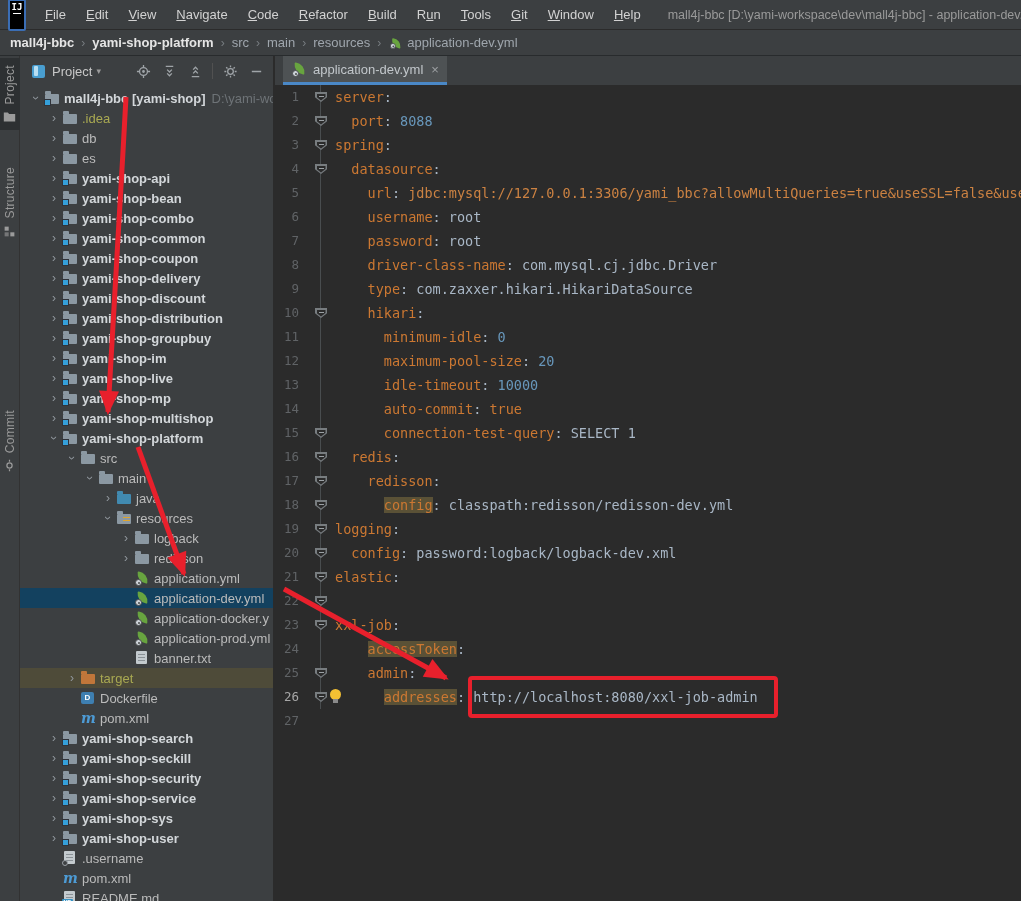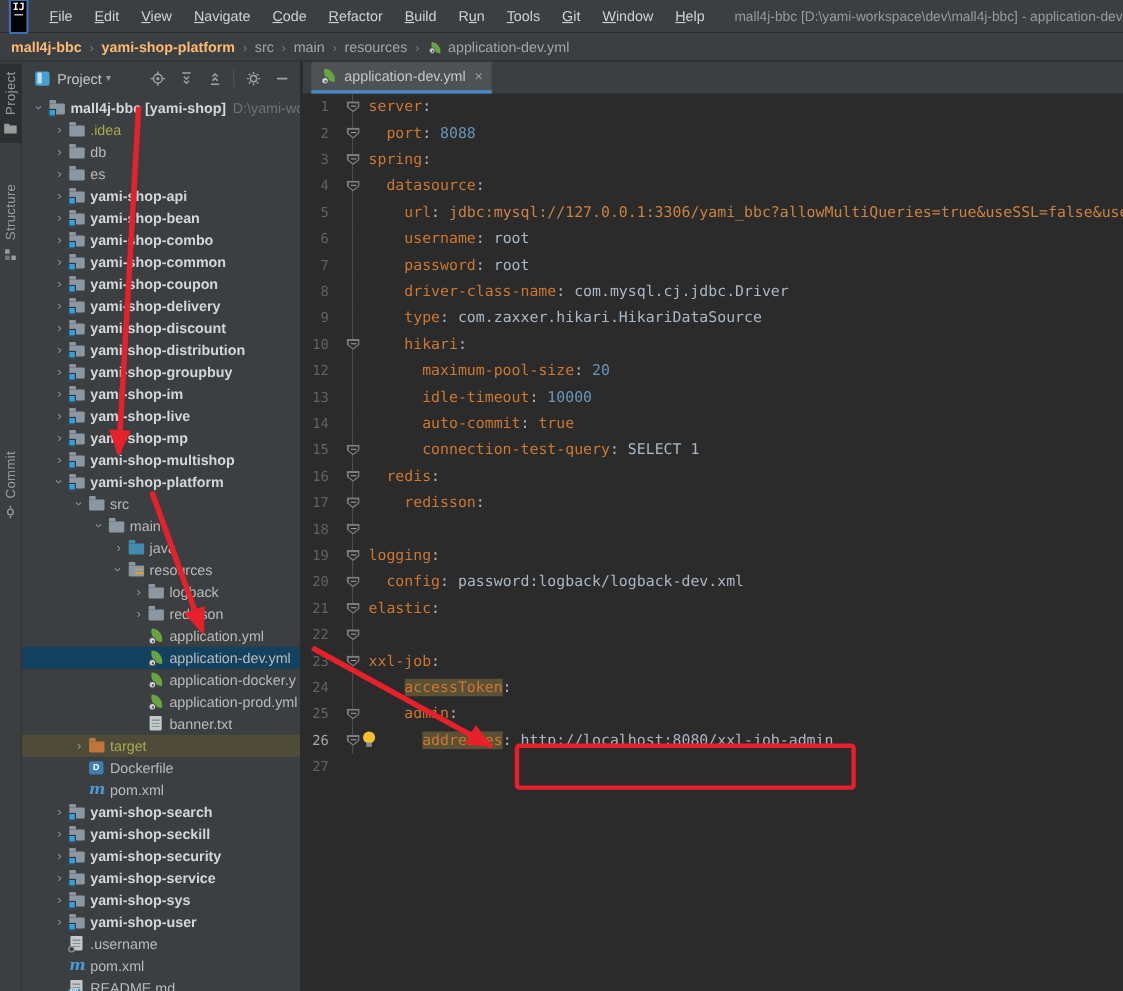--- a/index.html
+++ b/index.html
@@ -14,21 +14,21 @@
   .logo i { display:block; width:8px; height:1px; background:#fff; margin:-1px auto 0; }
   .menu { display:flex; gap:2px; }
   .menu-item { padding:4px 9px; font-size:13px; color:#d2d2d2; cursor:default; }
   .menu-item u { text-decoration:underline; }
   .win-title { margin-left:18px; font-size:12.5px; color:#9a9a9a; white-space:nowrap; overflow:hidden; flex:1; }
 
   
   .navbar { height:26px; background:#3c3f41; display:flex; align-items:center; padding-left:10px;
     border-bottom:1px solid #282b2d; font-size:13px; }
   .crumb { color:#9fa6ad; display:flex; align-items:center; gap:5px; }
-  .crumb.bold { color:#fdba74; font-weight:bold;align-items:flex-end; }
+  .crumb.bold { color:#e5e5e5; font-weight:bold;align-items:flex-end; }
   .crumb-sep { color:#777c80; margin:0 7px; font-size:12px; }
 
   
   .main { display:flex; height:845px; }
   .stripe { width:20px; background:#3c3f41; border-right:1px solid #323232; display:flex; flex-direction:column; align-items:center; flex:none; }
   .stripe-tab { display:flex; flex-direction:column; align-items:center; padding:7px 0; width:20px; }
   .stripe-tab.active { background:#2d3032; }
   .vlabel { writing-mode:vertical-lr; transform:rotate(180deg); font-size:12px; color:#9b9b9b; letter-spacing:.3px; }
   .sicon { margin-top:6px; width:13px; height:13px; }
   .sicon svg { display:block; }
@@ -639,20 +639,25 @@
             <span class="foldc guide">
               <span class="fm">
                 <span class="o"></span>
                 <span class="i"></span>
                 <span class="mns"></span>
               </span>
             </span>
             <span class="codeseg"><span class="tk-val">    </span><span class="tk-key">hikari</span><span class="tk-val">:</span></span>
           </div>
           <div class="cl">
+            <span class="num">11</span>
+            <span class="foldc guide"></span>
+            <span class="codeseg"><span class="tk-val">      </span><span class="tk-key">minimum-idle</span><span class="tk-val">: </span><span class="tk-num">0</span></span>
+          </div>
+          <div class="cl">
             <span class="num">12</span>
             <span class="foldc guide"></span>
             <span class="codeseg"><span class="tk-val">      </span><span class="tk-key">maximum-pool-size</span><span class="tk-val">: </span><span class="tk-num">20</span></span>
           </div>
           <div class="cl">
             <span class="num">13</span>
             <span class="foldc guide"></span>
             <span class="codeseg"><span class="tk-val">      </span><span class="tk-key">idle-timeout</span><span class="tk-val">: </span><span class="tk-num">10000</span></span>
           </div>
           <div class="cl">
@@ -695,20 +700,21 @@
           </div>
           <div class="cl">
             <span class="num">18</span>
             <span class="foldc guide">
               <span class="fm">
                 <span class="o"></span>
                 <span class="i"></span>
                 <span class="mns"></span>
               </span>
             </span>
+            <span class="codeseg"><span class="tk-val">      </span><span class="tk-key tk-hl">config</span><span class="tk-val">: </span><span class="tk-val">classpath:redisson/redisson-dev.yml</span></span>
           </div>
           <div class="cl">
             <span class="num">19</span>
             <span class="foldc guide">
               <span class="fm">
                 <span class="o"></span>
                 <span class="i"></span>
                 <span class="mns"></span>
               </span>
             </span>

